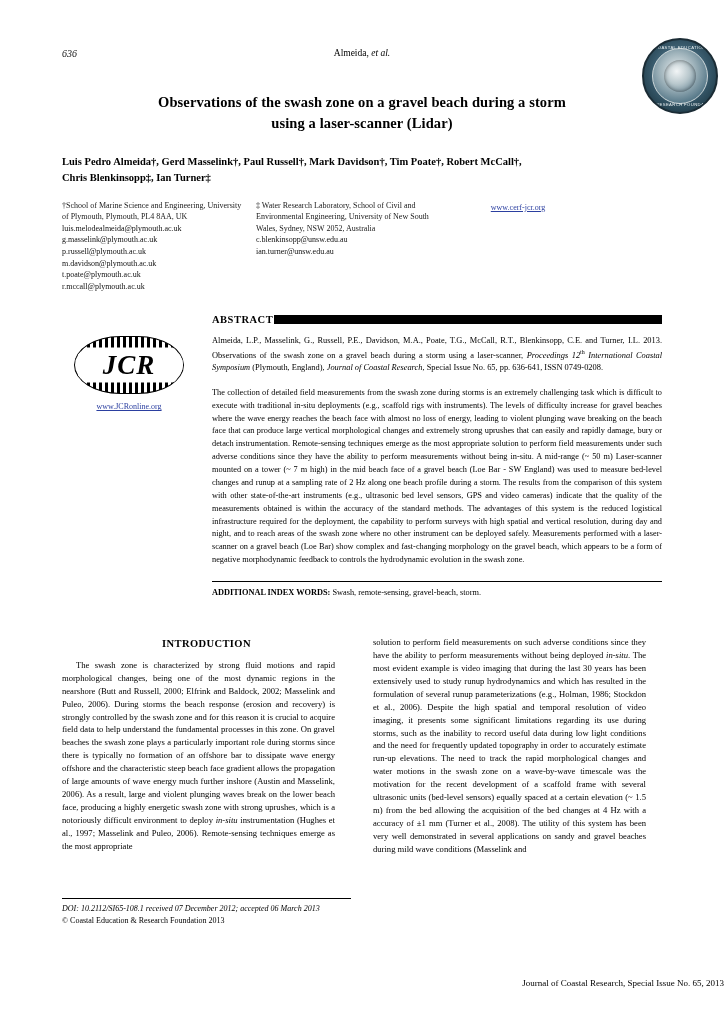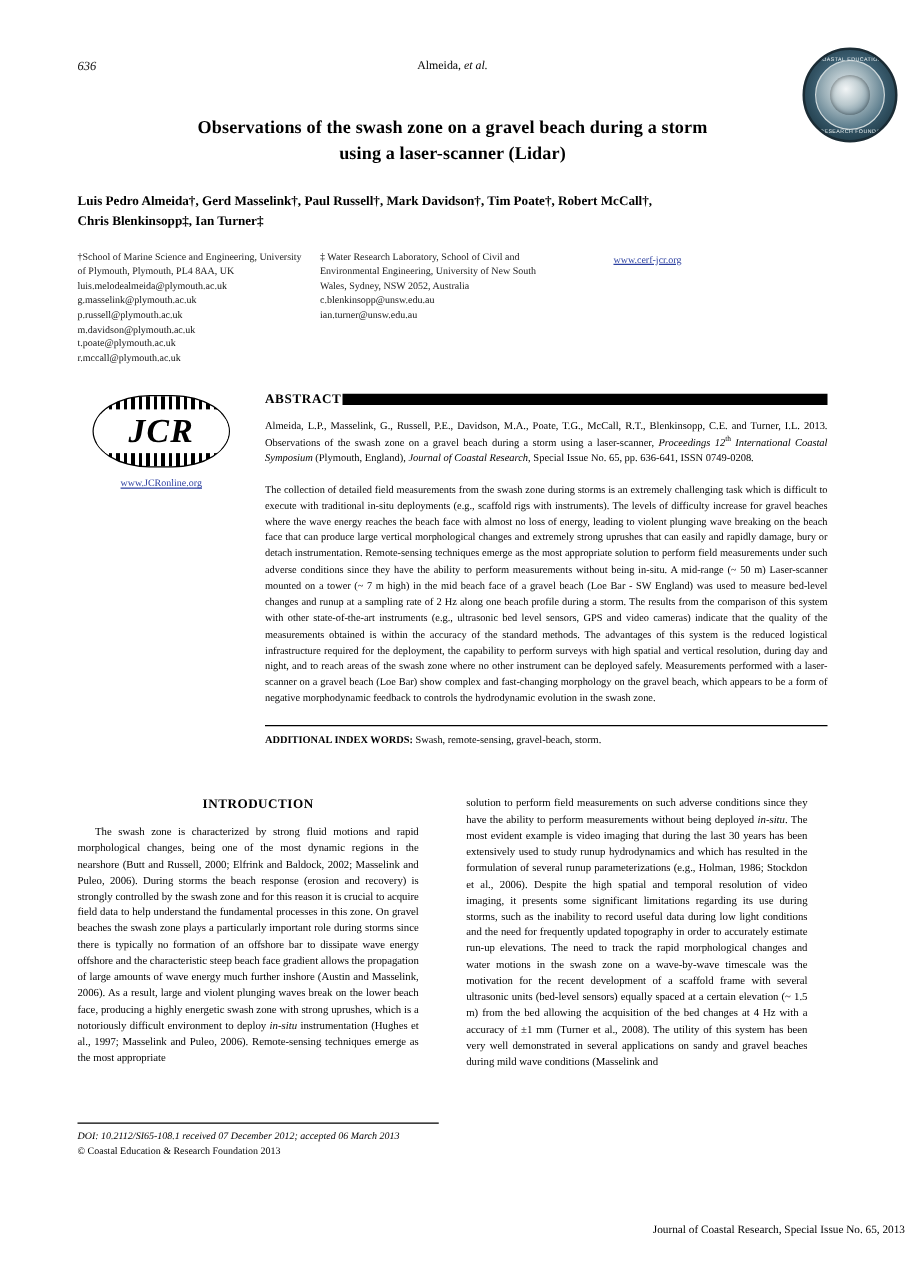--- a/index.html
+++ b/index.html
@@ -140,21 +140,21 @@
 
   
   .abs-wrap {
     margin-top: 22px;
     position: relative;
     min-height: 300px;
   }
   .abs-left {
     position: absolute;
     left: 0;
-    top: 2px;
+    top: 22px;
     width: 134px;
     text-align: center;
   }
   .jcr-logo {
     width: 108px;
     height: 56px;
     margin: 0 auto;
     border-radius: 50%/60%;
     background:
       repeating-linear-gradient(90deg, #000 0 3px, #fff 3px 6px);

